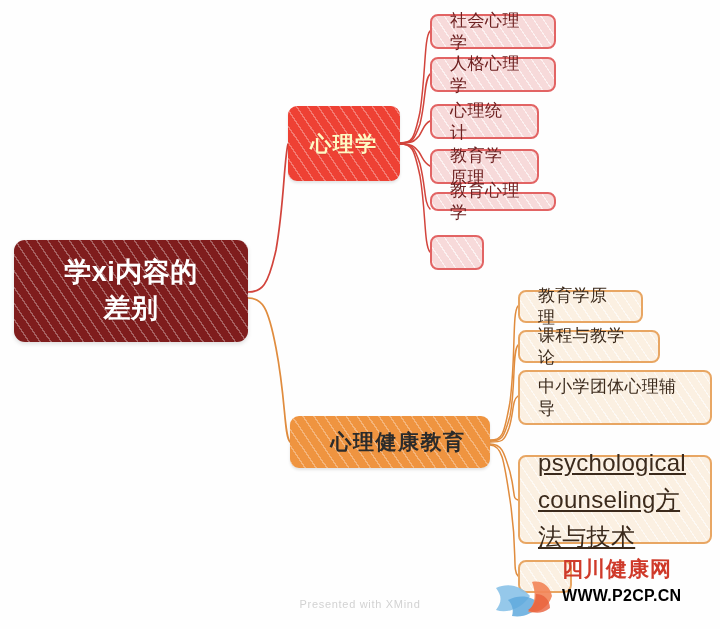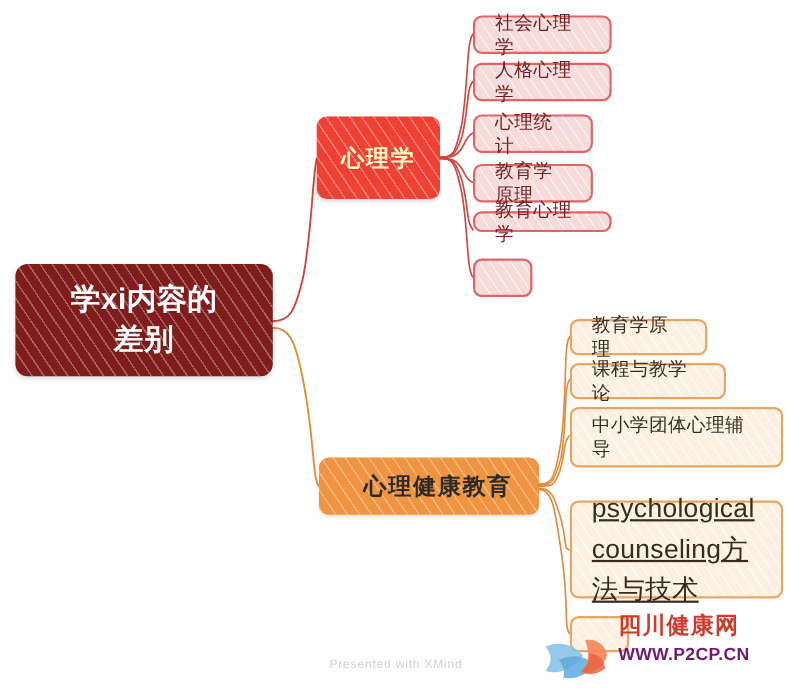--- a/index.html
+++ b/index.html
@@ -186,21 +186,21 @@
     font-size: 21px;
     font-weight: bold;
     color: #cf3a2a;
     letter-spacing: 1px;
     line-height: 1;
     white-space: nowrap;
   }
   #watermark-url {
     font-size: 16px;
     font-weight: bold;
-    color: #701a75;
+    color: #000000;
     letter-spacing: 0.3px;
     margin-top: 9px;
     line-height: 1;
     white-space: nowrap;
   }
   #watermark-ghost {
     position: absolute;
     left: 74px; top: 27px;
     font-size: 20px;
     font-weight: bold;

